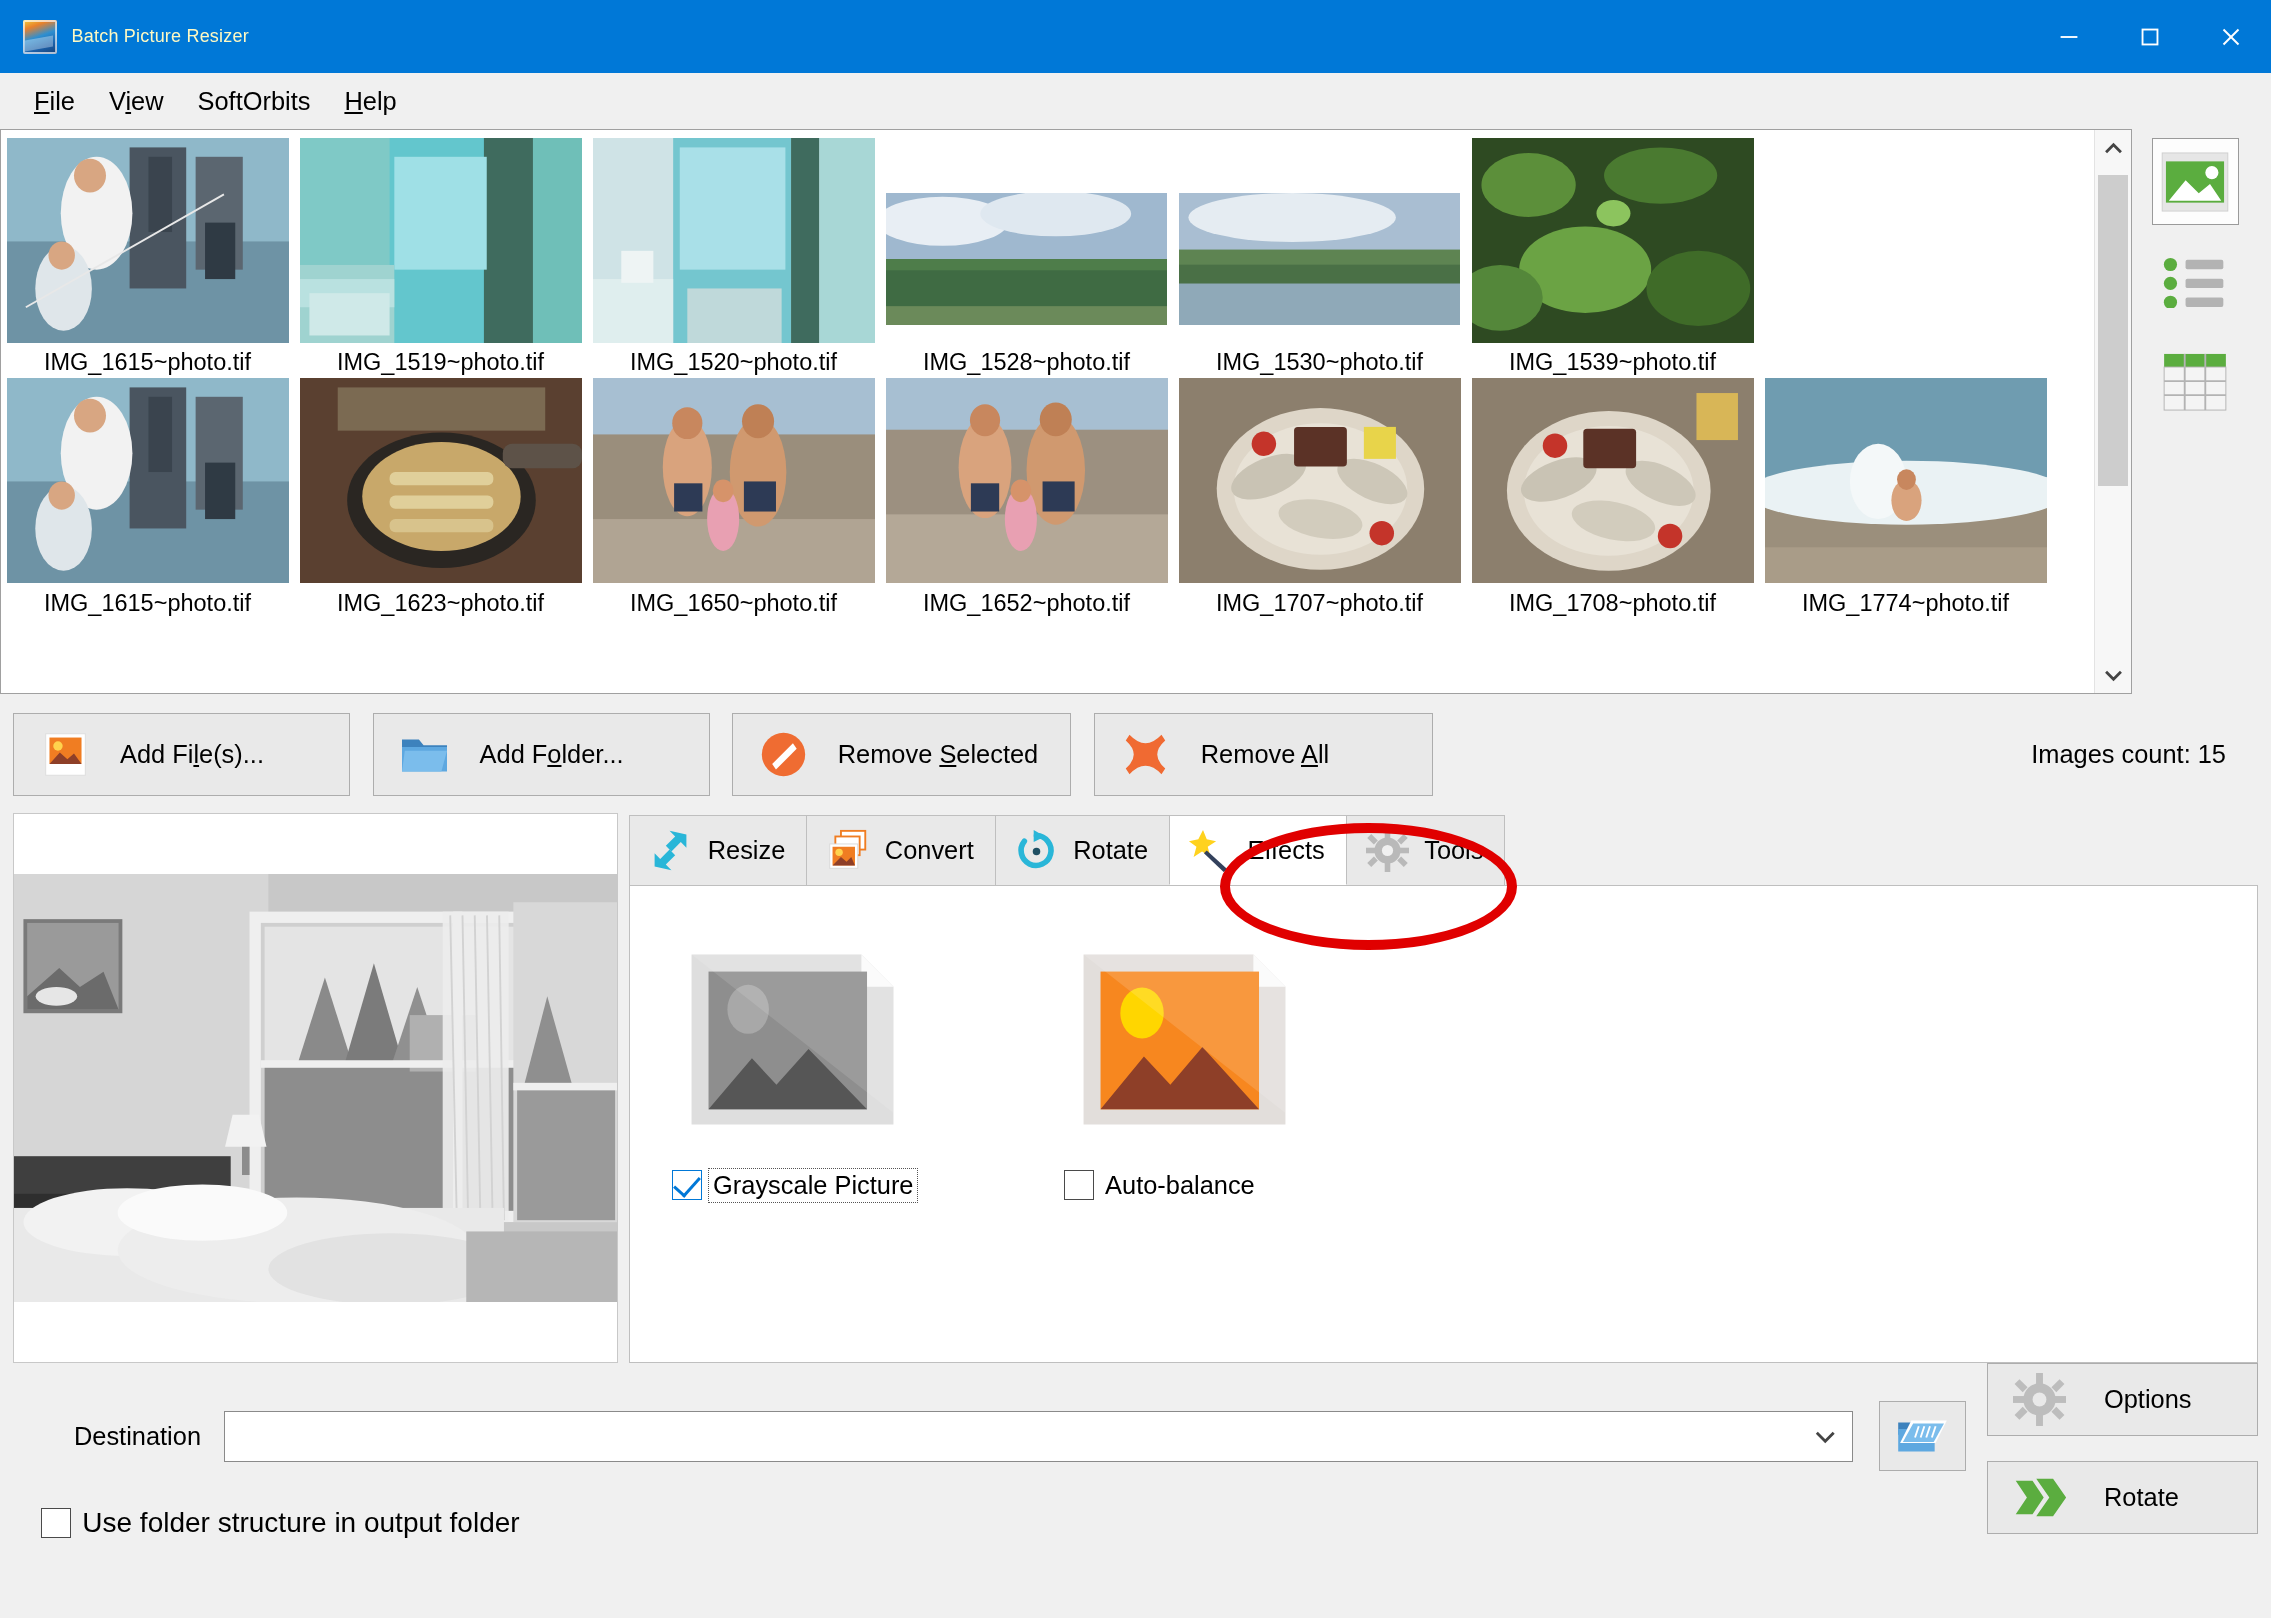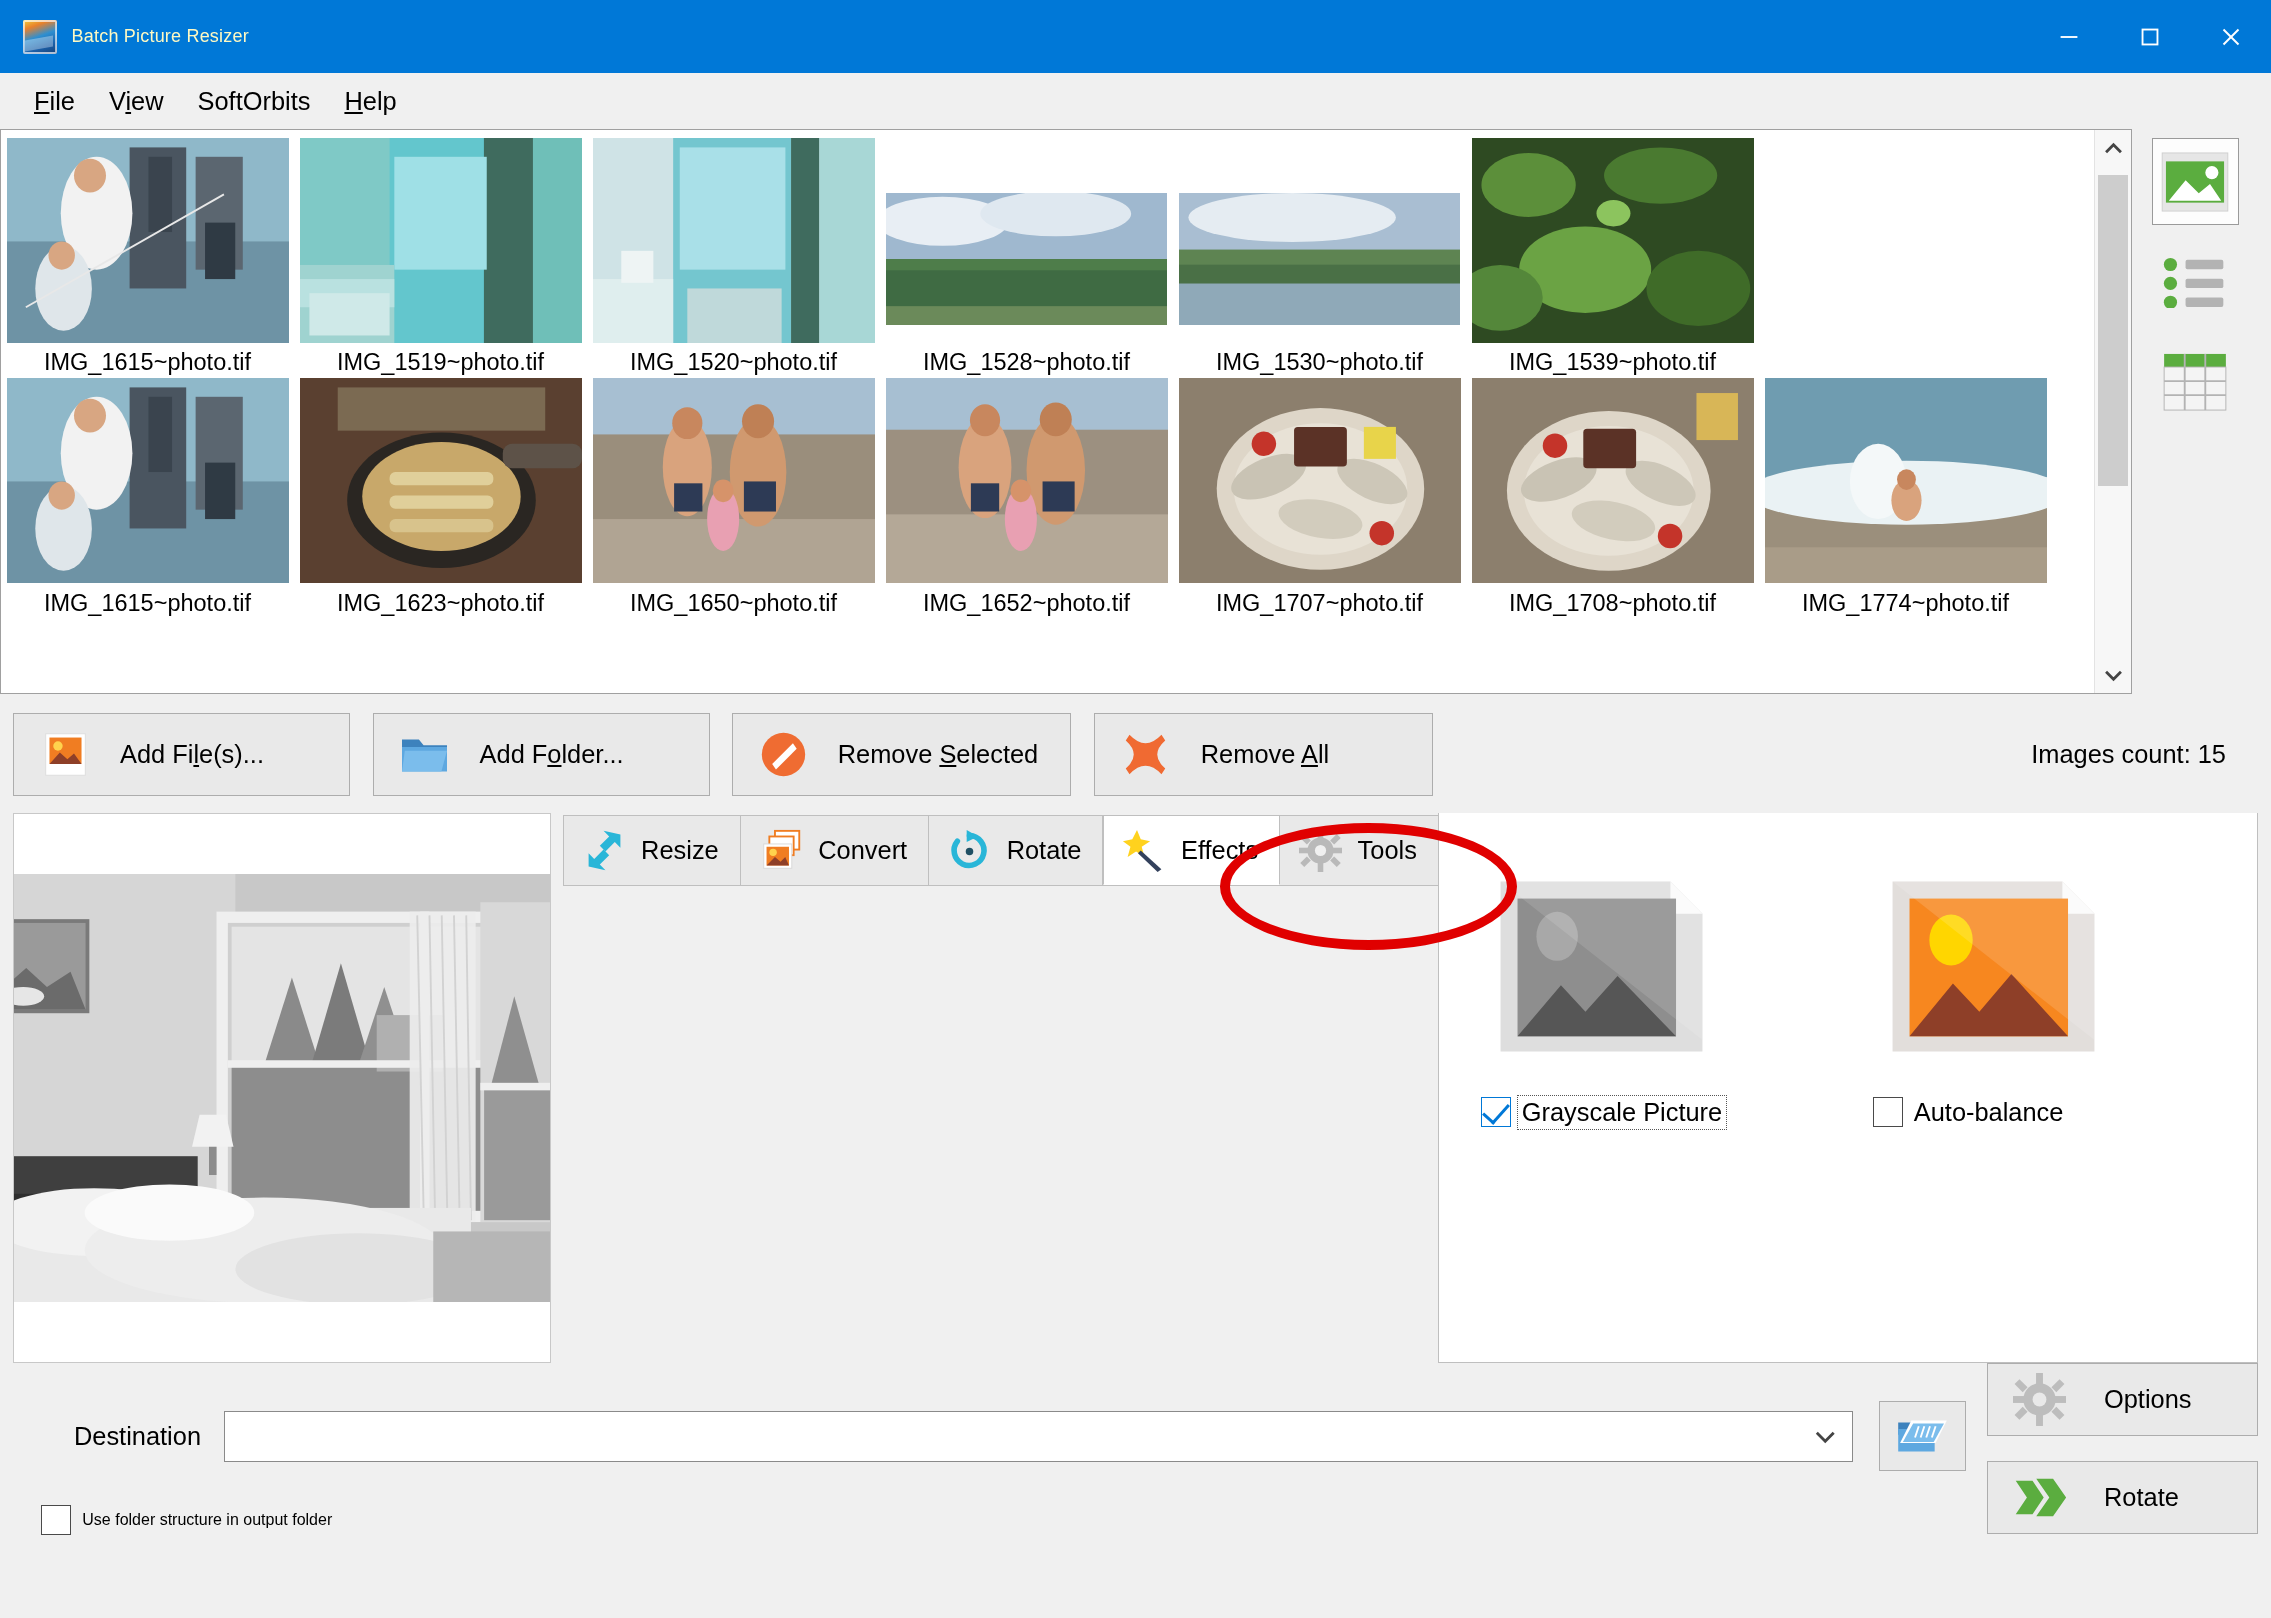--- a/index.html
+++ b/index.html
@@ -89,21 +89,21 @@
   .imgcount{margin-left:auto;font-size:25.4px;color:#000;padding-right:32px;}
 
   
   .lower{display:flex;padding:17px 13px 0 13px;flex:0 0 auto;}
   .preview{
     width:605px;height:550px;background:#fff;border:0.9px solid #c8c8c8;box-sizing:border-box;
     display:flex;align-items:center;justify-content:center;overflow:hidden;
   }
   .preview .pv{width:603px;height:428px;}
 
-  .tabarea{flex:1;margin-left:11.3px;display:flex;flex-direction:row;position:relative;}
+  .tabarea{flex:1;margin-left:11.3px;display:flex;flex-direction:column;position:relative;}
   .tabs{display:flex;height:72px;align-items:flex-end;border-bottom:0.9px solid #bfbfbf;}
   .tab{
     height:70px;display:flex;align-items:center;background:#e9e9e9;border:0.9px solid #bfbfbf;
     border-bottom:none;box-sizing:border-box;margin-right:-0.9px;padding:0 21px 0 13px;
   }
   .tab.active{background:#fff;border-bottom:0.9px solid #fff;position:relative;z-index:3;}
   .tab .ti{width:55px;display:flex;align-items:center;justify-content:center;}
   .tab .tl{font-size:25.4px;color:#000;margin-left:9.4px;white-space:nowrap;}
   .tabbody{flex:1;background:#fff;border:0.9px solid #bfbfbf;border-top:none;box-sizing:border-box;position:relative;}
   .effects{display:flex;padding:45px 0 0 34px;}
@@ -135,21 +135,21 @@
   .combo input{
     flex:1;border:none;outline:none;height:100%;font-size:23.5px;padding:0 11.3px;
     font-family:"Liberation Sans", sans-serif;background:transparent;
   }
   .combo .chev{width:53px;display:flex;align-items:center;justify-content:center;color:#444;}
   .browse-btn{
     width:87px;height:70px;background:#e9e9e9;border:0.9px solid #adadad;box-sizing:border-box;
     display:flex;align-items:center;justify-content:center;margin-left:26px;
   }
   .folderrow{display:flex;align-items:center;margin-top:34px;margin-left:28px;}
-  .folderrow .cbl{font-size:16px;}
+  .folderrow .cbl{font-size:28px;}
 
   .rightbtns{position:absolute;right:13px;top:0;width:271px;}
   .bigbtn{
     width:271px;height:73px;background:#e9e9e9;border:0.9px solid #adadad;box-sizing:border-box;
     display:flex;align-items:center;
   }
   .bigbtn .bi{width:77px;display:flex;align-items:center;justify-content:center;margin-left:13px;}
   .bigbtn .bl{font-size:25.4px;color:#000;margin-left:26px;}
   .spacer-btn{height:24.5px;}
 

